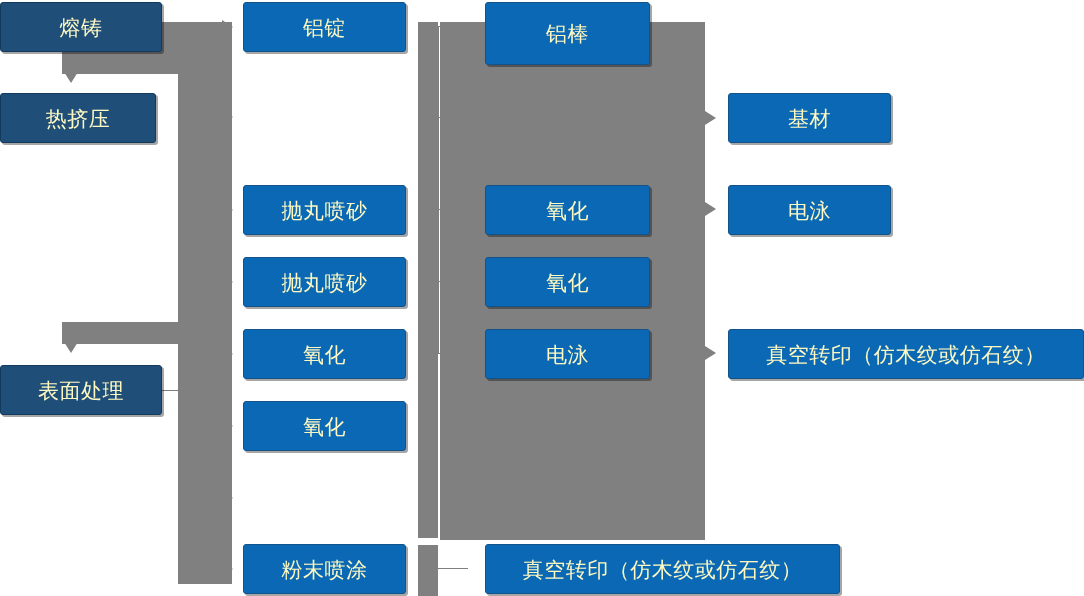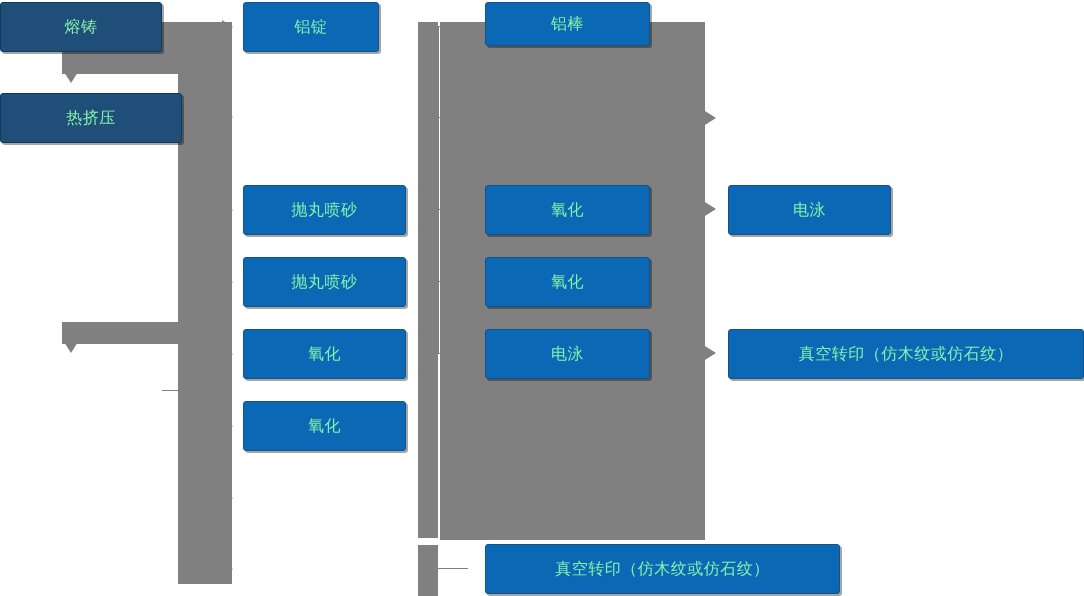--- a/index.html
+++ b/index.html
@@ -15,22 +15,22 @@
     height: 596px;
     background: #ffffff;
   }
 
   
   .node {
     position: absolute;
     display: flex;
     align-items: center;
     justify-content: center;
-    color: #86efac;
-    font-size: 16px;
+    color: #fef9c3;
+    font-size: 21px;
     line-height: 1;
     letter-spacing: 0.5px;
     border-radius: 3px;
     white-space: nowrap;
     box-shadow: 2px 2px 0 rgba(0,0,0,0.35);
     z-index: 5;
   }
   .node.dark  { background: #1F4E79; border: 1px solid #123A5C; }
   .node.light { background: #0A68B4; border: 1px solid #14528A; }
 
@@ -109,26 +109,29 @@
   <div class="gray" style="left:440px; top:22px; width:265px; height:518px;"></div>
 
   <div class="arrow-r" style="left:705px; top:111px;"></div>
   <div class="arrow-r" style="left:705px; top:202px;"></div>
   <div class="arrow-r" style="left:705px; top:346px;"></div>
 
   <div class="node dark" style="left:0px; top:2px; width:162px; height:50px;">
     <span>熔铸</span>
   </div>
 
-  <div class="node dark" style="left:0px; top:93px; width:182px; height:50px;">
+  <div class="node dark" style="left:0px; top:93px; width:156px; height:50px;">
     <span>热挤压</span>
   </div>
 
+  <div class="node dark" style="left:0px; top:365px; width:162px; height:50px;">
+    <span>表面处理</span>
+  </div>
 
-  <div class="node light" style="left:243px; top:2px; width:136px; height:50px;">
+  <div class="node light" style="left:243px; top:2px; width:163px; height:50px;">
     <span>铝锭</span>
   </div>
 
 
   <div class="node light" style="left:243px; top:185px; width:163px; height:50px;">
     <span>抛丸喷砂</span>
   </div>
 
   <div class="node light" style="left:243px; top:257px; width:163px; height:50px;">
     <span>抛丸喷砂</span>
@@ -136,42 +139,48 @@
 
   <div class="node light" style="left:243px; top:329px; width:163px; height:50px;">
     <span>氧化</span>
   </div>
 
   <div class="node light" style="left:243px; top:401px; width:163px; height:50px;">
     <span>氧化</span>
   </div>
 
 
+  <div class="node light" style="left:243px; top:544px; width:163px; height:50px;">
+    <span>粉末喷涂</span>
+  </div>
 
-  <div class="node light" style="left:485px; top:2px; width:165px; height:44px;">
+  <div class="node light" style="left:485px; top:2px; width:165px; height:63px;">
     <span>铝棒</span>
   </div>
 
 
   <div class="node light" style="left:485px; top:185px; width:165px; height:50px;">
     <span>氧化</span>
   </div>
 
   <div class="node light" style="left:485px; top:257px; width:165px; height:50px;">
     <span>氧化</span>
   </div>
 
   <div class="node light" style="left:485px; top:329px; width:165px; height:50px;">
     <span>电泳</span>
   </div>
 
   <div class="node light" style="left:485px; top:544px; width:355px; height:50px;">
     <span>真空转印（仿木纹或仿石纹）</span>
   </div>
 
+  <div class="node light" style="left:728px; top:93px; width:163px; height:50px;">
+    <span>基材</span>
+  </div>
 
   <div class="node light" style="left:728px; top:185px; width:163px; height:50px;">
     <span>电泳</span>
   </div>
 
   <div class="node light" style="left:728px; top:329px; width:356px; height:50px;">
     <span>真空转印（仿木纹或仿石纹）</span>
   </div>
 
 </div>

